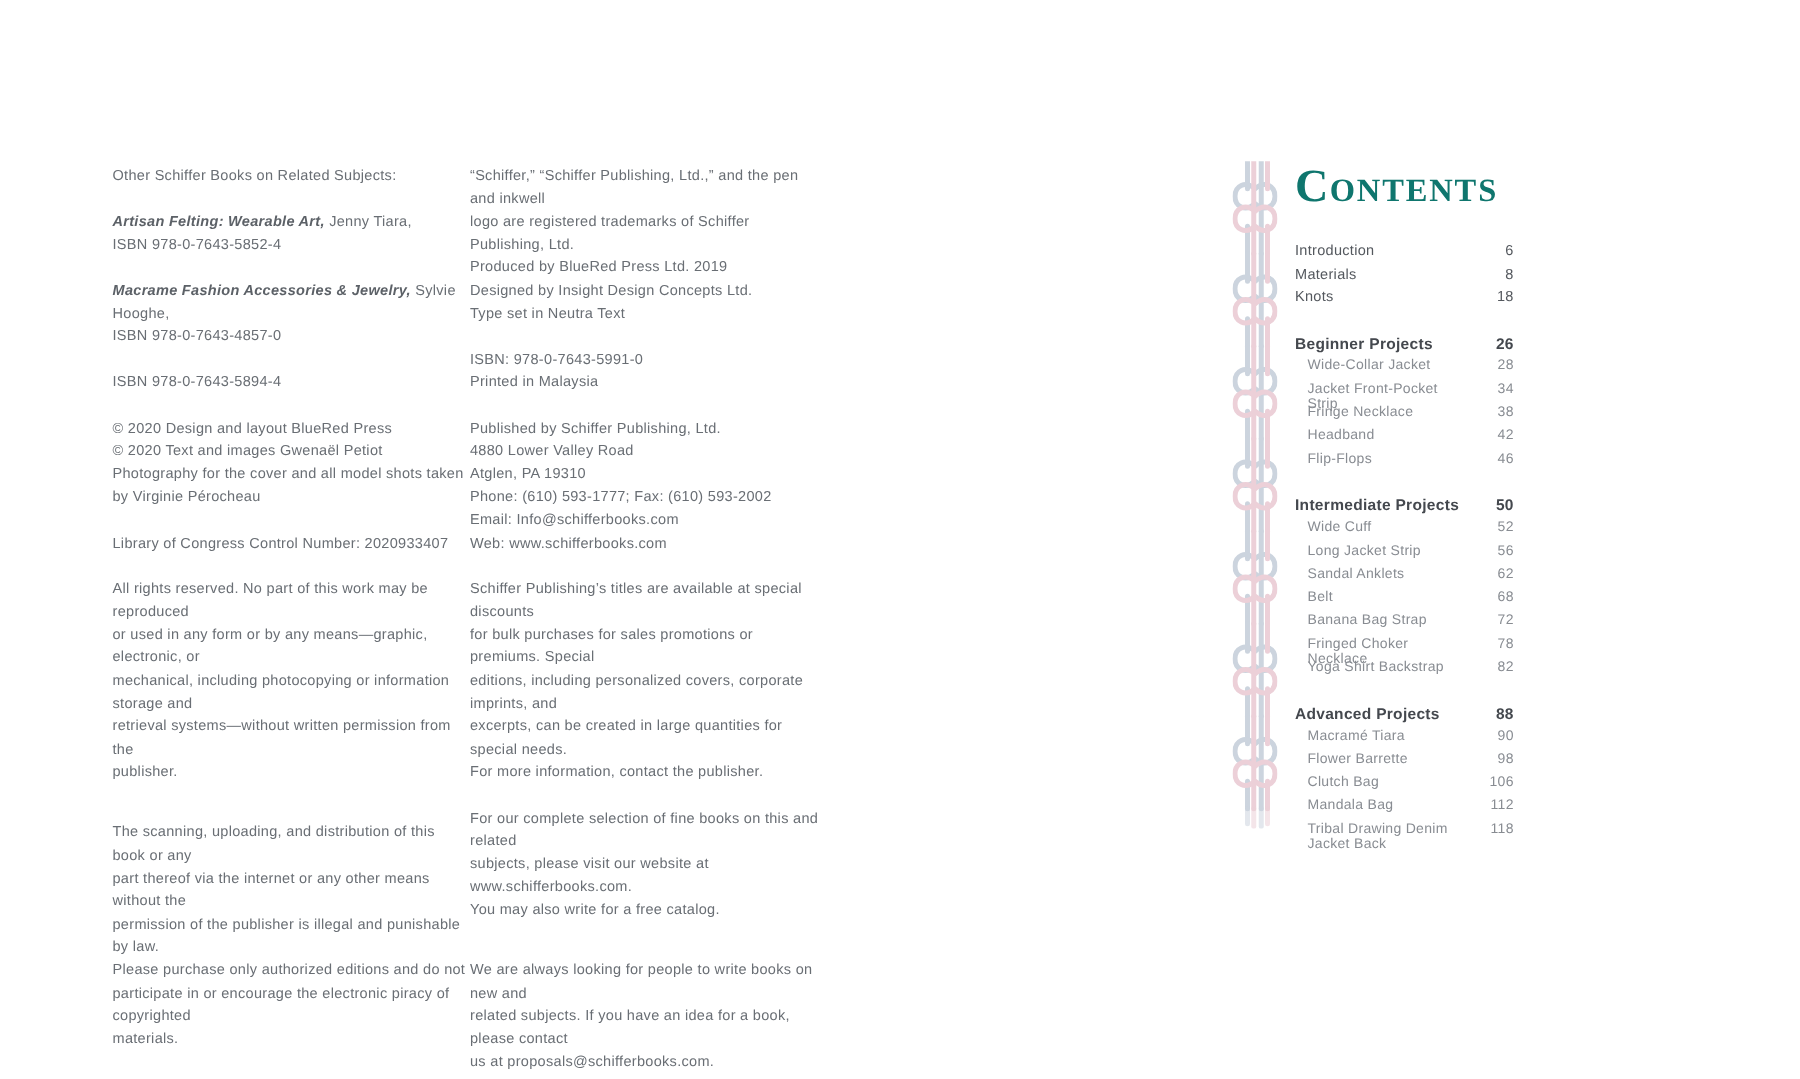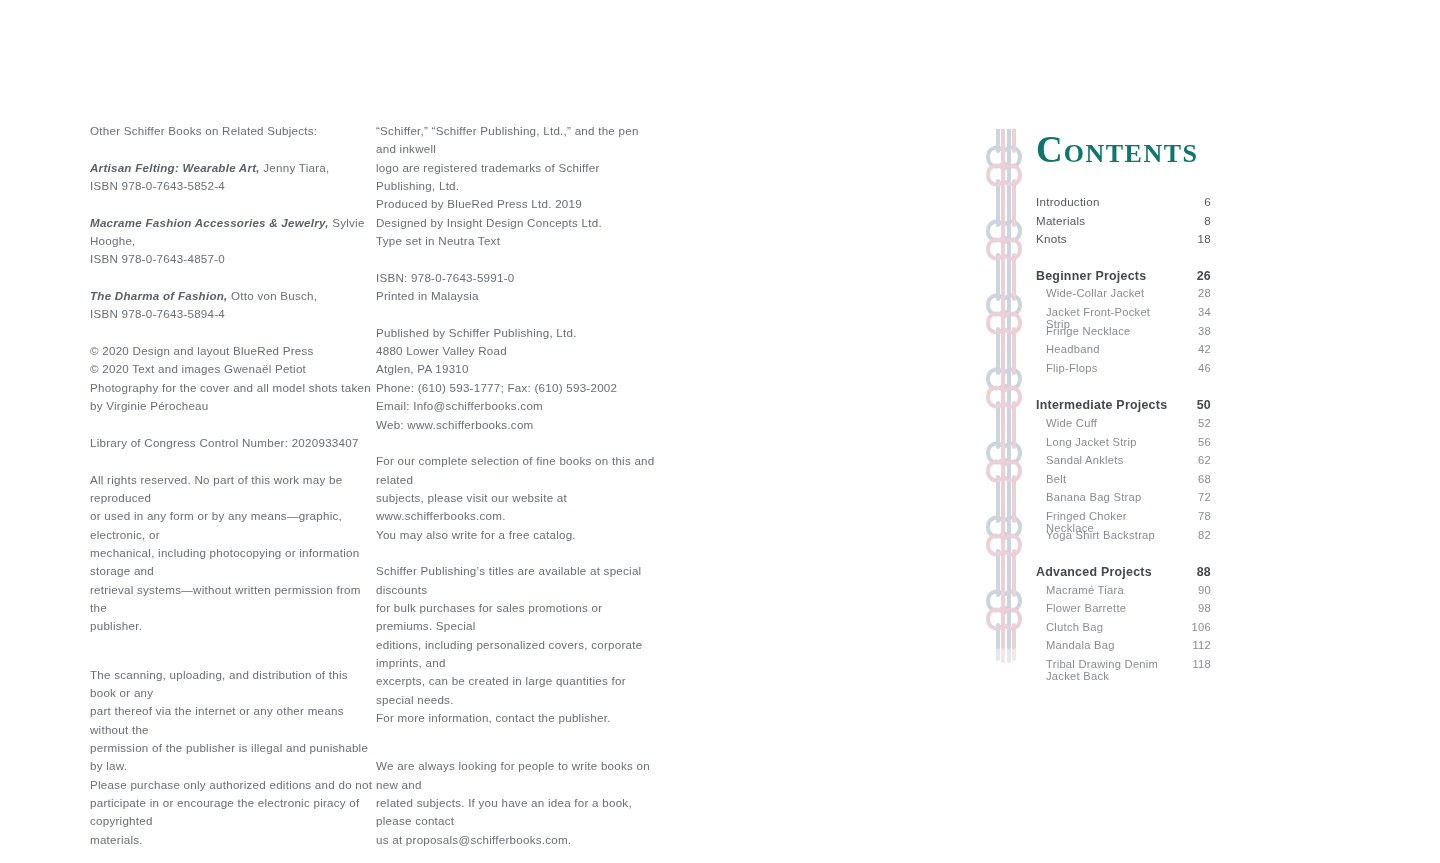--- a/index.html
+++ b/index.html
@@ -11,21 +11,21 @@
     position: relative;
     width: 1440px;
     height: 863px;
     background: #ffffff;
     overflow: hidden;
     font-family: "Liberation Sans", "DejaVu Sans", sans-serif;
   }
   
   .col {
     position: absolute;
-    top: 122px;
+    top: 132px;
     width: 284px;
     font-size: 11.6px;
     line-height: 18.35px;
     letter-spacing: 0.25px;
     color: #696e74;
   }
   #col-left { left: 90px; }
   #col-mid  { left: 376px; }
   .para { white-space: pre-line; margin: 0 0 18.35px 0; }
   .para:last-child { margin-bottom: 0; margin-top: 30px; }
@@ -94,21 +94,20 @@
       <div><span class="book-title">Artisan Felting: Wearable Art,</span><span> Jenny Tiara,</span></div>
       <div>ISBN 978-0-7643-5852-4</div>
     </div>
 
     <div class="book-entry">
       <div><span class="book-title">Macrame Fashion Accessories &amp; Jewelry,</span><span> Sylvie Hooghe,</span></div>
       <div>ISBN 978-0-7643-4857-0</div>
     </div>
 
     <div class="book-entry">
-      <div><span class="book-title">The Dharma of Fashion,</span><span> Otto von Busch,</span></div>
       <div>ISBN 978-0-7643-5894-4</div>
     </div>
 
     <p class="para">© 2020 Design and layout BlueRed Press
 © 2020 Text and images Gwenaël Petiot
 Photography for the cover and all model shots taken
 by Virginie Pérocheau</p>
     <p class="para">Library of Congress Control Number: 2020933407</p>
     <p class="para">All rights reserved. No part of this work may be reproduced
 or used in any form or by any means—graphic, electronic, or
@@ -130,28 +129,28 @@
 Designed by Insight Design Concepts Ltd.
 Type set in Neutra Text</p>
     <p class="para">ISBN: 978-0-7643-5991-0
 Printed in Malaysia</p>
     <p class="para">Published by Schiffer Publishing, Ltd.
 4880 Lower Valley Road
 Atglen, PA 19310
 Phone: (610) 593-1777; Fax: (610) 593-2002
 Email: Info@schifferbooks.com
 Web: www.schifferbooks.com</p>
-    <p class="para">For our complete selection of fine books on this and related
-subjects, please visit our website at www.schifferbooks.com.
-You may also write for a free catalog.</p>
     <p class="para">Schiffer Publishing’s titles are available at special discounts
 for bulk purchases for sales promotions or premiums. Special
 editions, including personalized covers, corporate imprints, and
 excerpts, can be created in large quantities for special needs.
 For more information, contact the publisher.</p>
+    <p class="para">For our complete selection of fine books on this and related
+subjects, please visit our website at www.schifferbooks.com.
+You may also write for a free catalog.</p>
     <p class="para">We are always looking for people to write books on new and
 related subjects. If you have an idea for a book, please contact
 us at proposals@schifferbooks.com.</p>
 
   </div>
 
   <svg id="knot-chain" width="36" height="534" viewBox="0 0 36 534" aria-hidden="true">
     <defs>
       <g id="knotUnit">
         <g stroke="#ccd4de">

